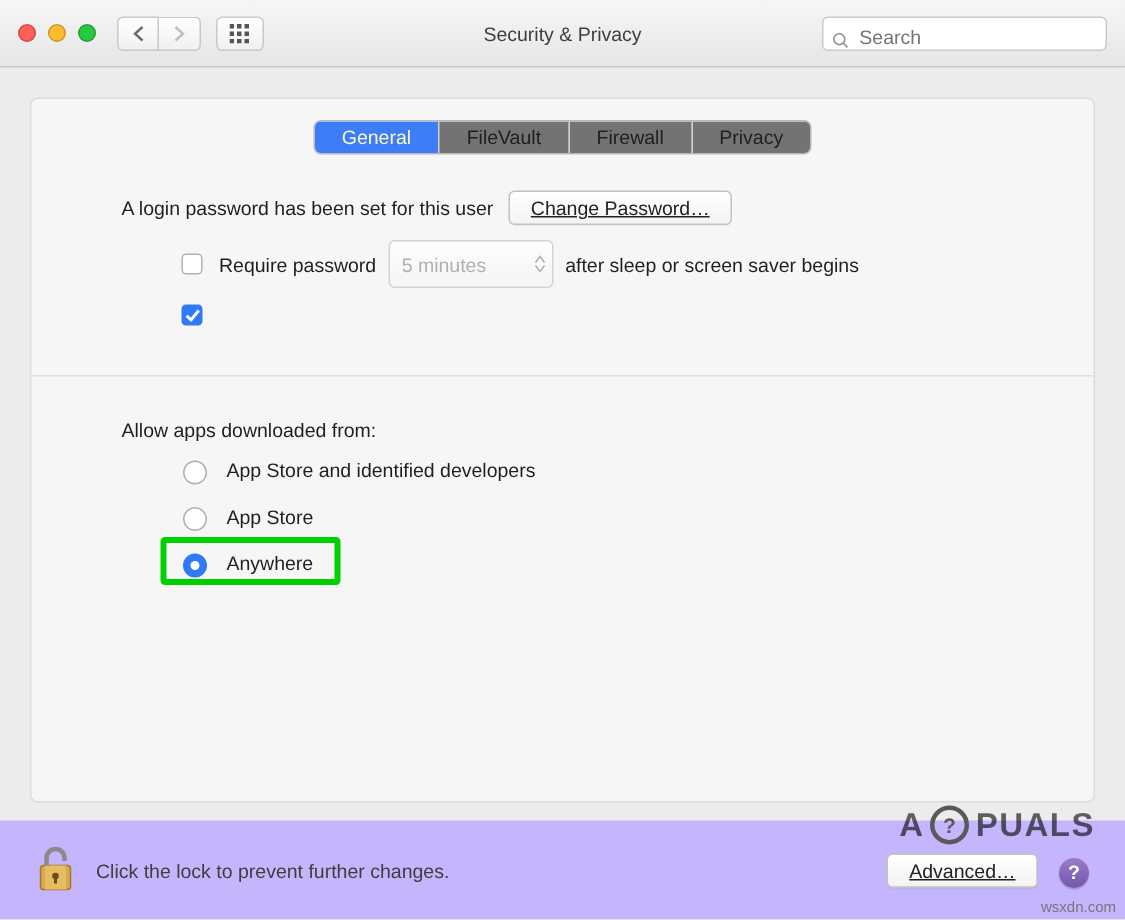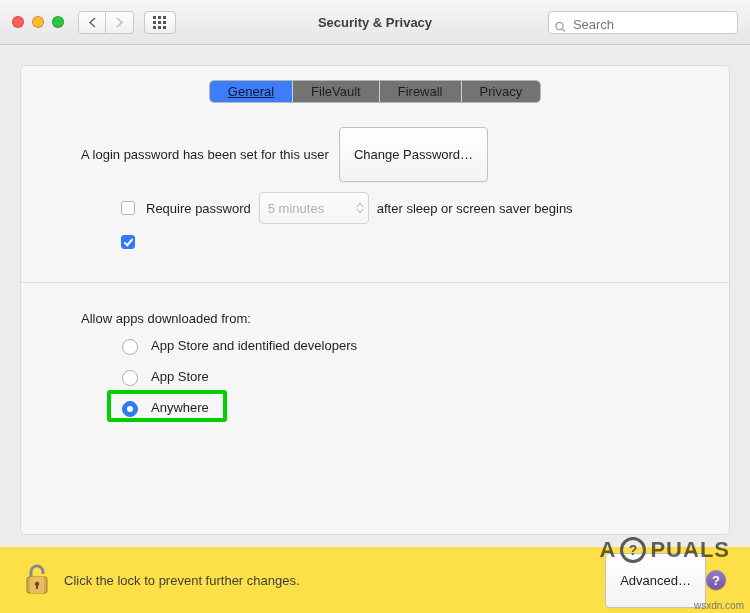--- a/index.html
+++ b/index.html
@@ -45,21 +45,21 @@
     width:32px; height:23px;
     margin-left:10px;
     background:linear-gradient(#ffffff,#f0f0f0);
     border:1px solid #c9c9c9;
     border-radius:4px;
     display:flex;align-items:center;justify-content:center;
   }
   .grid-btn svg { fill:#555; }
   .title-center {
     position:absolute; left:0; right:0; text-align:center;
-    font-weight:700; font-size:13px; color:#3e3e3e;
+    font-weight:400; font-size:13px; color:#3e3e3e;
     pointer-events:none;
   }
   .searchwrap {
     margin-left:auto;
     width:190px; height:23px;
     background:#ffffff;
     border:1px solid #c9c9c9;
     border-radius:4px;
     display:flex; align-items:flex-end;
     padding:0 6px;
@@ -95,34 +95,34 @@
   .tab {
     padding:0 18px;
     display:flex; align-items:center;
     font-size:13px;
     background:#737373;
     border-left:1px solid #d0d0d0;
   }
   .tab:first-child { border-left:none;}
   .tab.active {
     background:#3d7df7;
-    color:#0f172a;
-    text-decoration:underline;
+    color:#fef9c3;
   }
   .content { padding:0 60px; }
   .row { display:flex; align-items:center; margin-bottom:10px; }
   .row .txt { margin-right:10px; }
   .mac-btn {
     background:linear-gradient(#ffffff,#f3f3f3);
     border:1px solid #c2c2c2;
     border-radius:4px;
-    padding:19px 14px;
+    padding:3px 14px;
     font-size:13px;
     color:#222;
     box-shadow:0 1px 0 rgba(0,0,0,.03);
+    text-decoration:underline;
   }
   .mac-btn.disabled, .mac-select.disabled {
     color:#b0b0b0;
     border-color:#d3d3d3;
     background:linear-gradient(#fdfdfd,#f5f5f5);
   }
   .crow {
     display:flex; align-items:center; margin-bottom:8px;
     gap:8px;
   }
@@ -180,26 +180,26 @@
     border-radius:3px;
     pointer-events:none;
   }
   
   .footer {
     position:absolute;
     left:0; right:0; bottom:0;
     height:66px;
     padding:0 24px;
     display:flex; align-items:center;
-    background:#fde047;
+    background:#c4b5fd;
     color:#3e3e3e;
   }
   .lock { margin-right:14px; }
   .footer-right {
-    margin-left:auto; display:flex; align-items:center; 
+    margin-left:auto; display:flex; align-items:flex-end; gap:14px;
   }
   .help-dot{
     width:20px;height:20px;border-radius:50%;
     background:linear-gradient(#9a7cc9,#7258a8);
     color:#fff;display:flex;align-items:center;justify-content:center;
     font-size:13px;font-weight:600;
     box-shadow:0 1px 1px rgba(0,0,0,.2);
   }
   .watermark{
     position:absolute;

